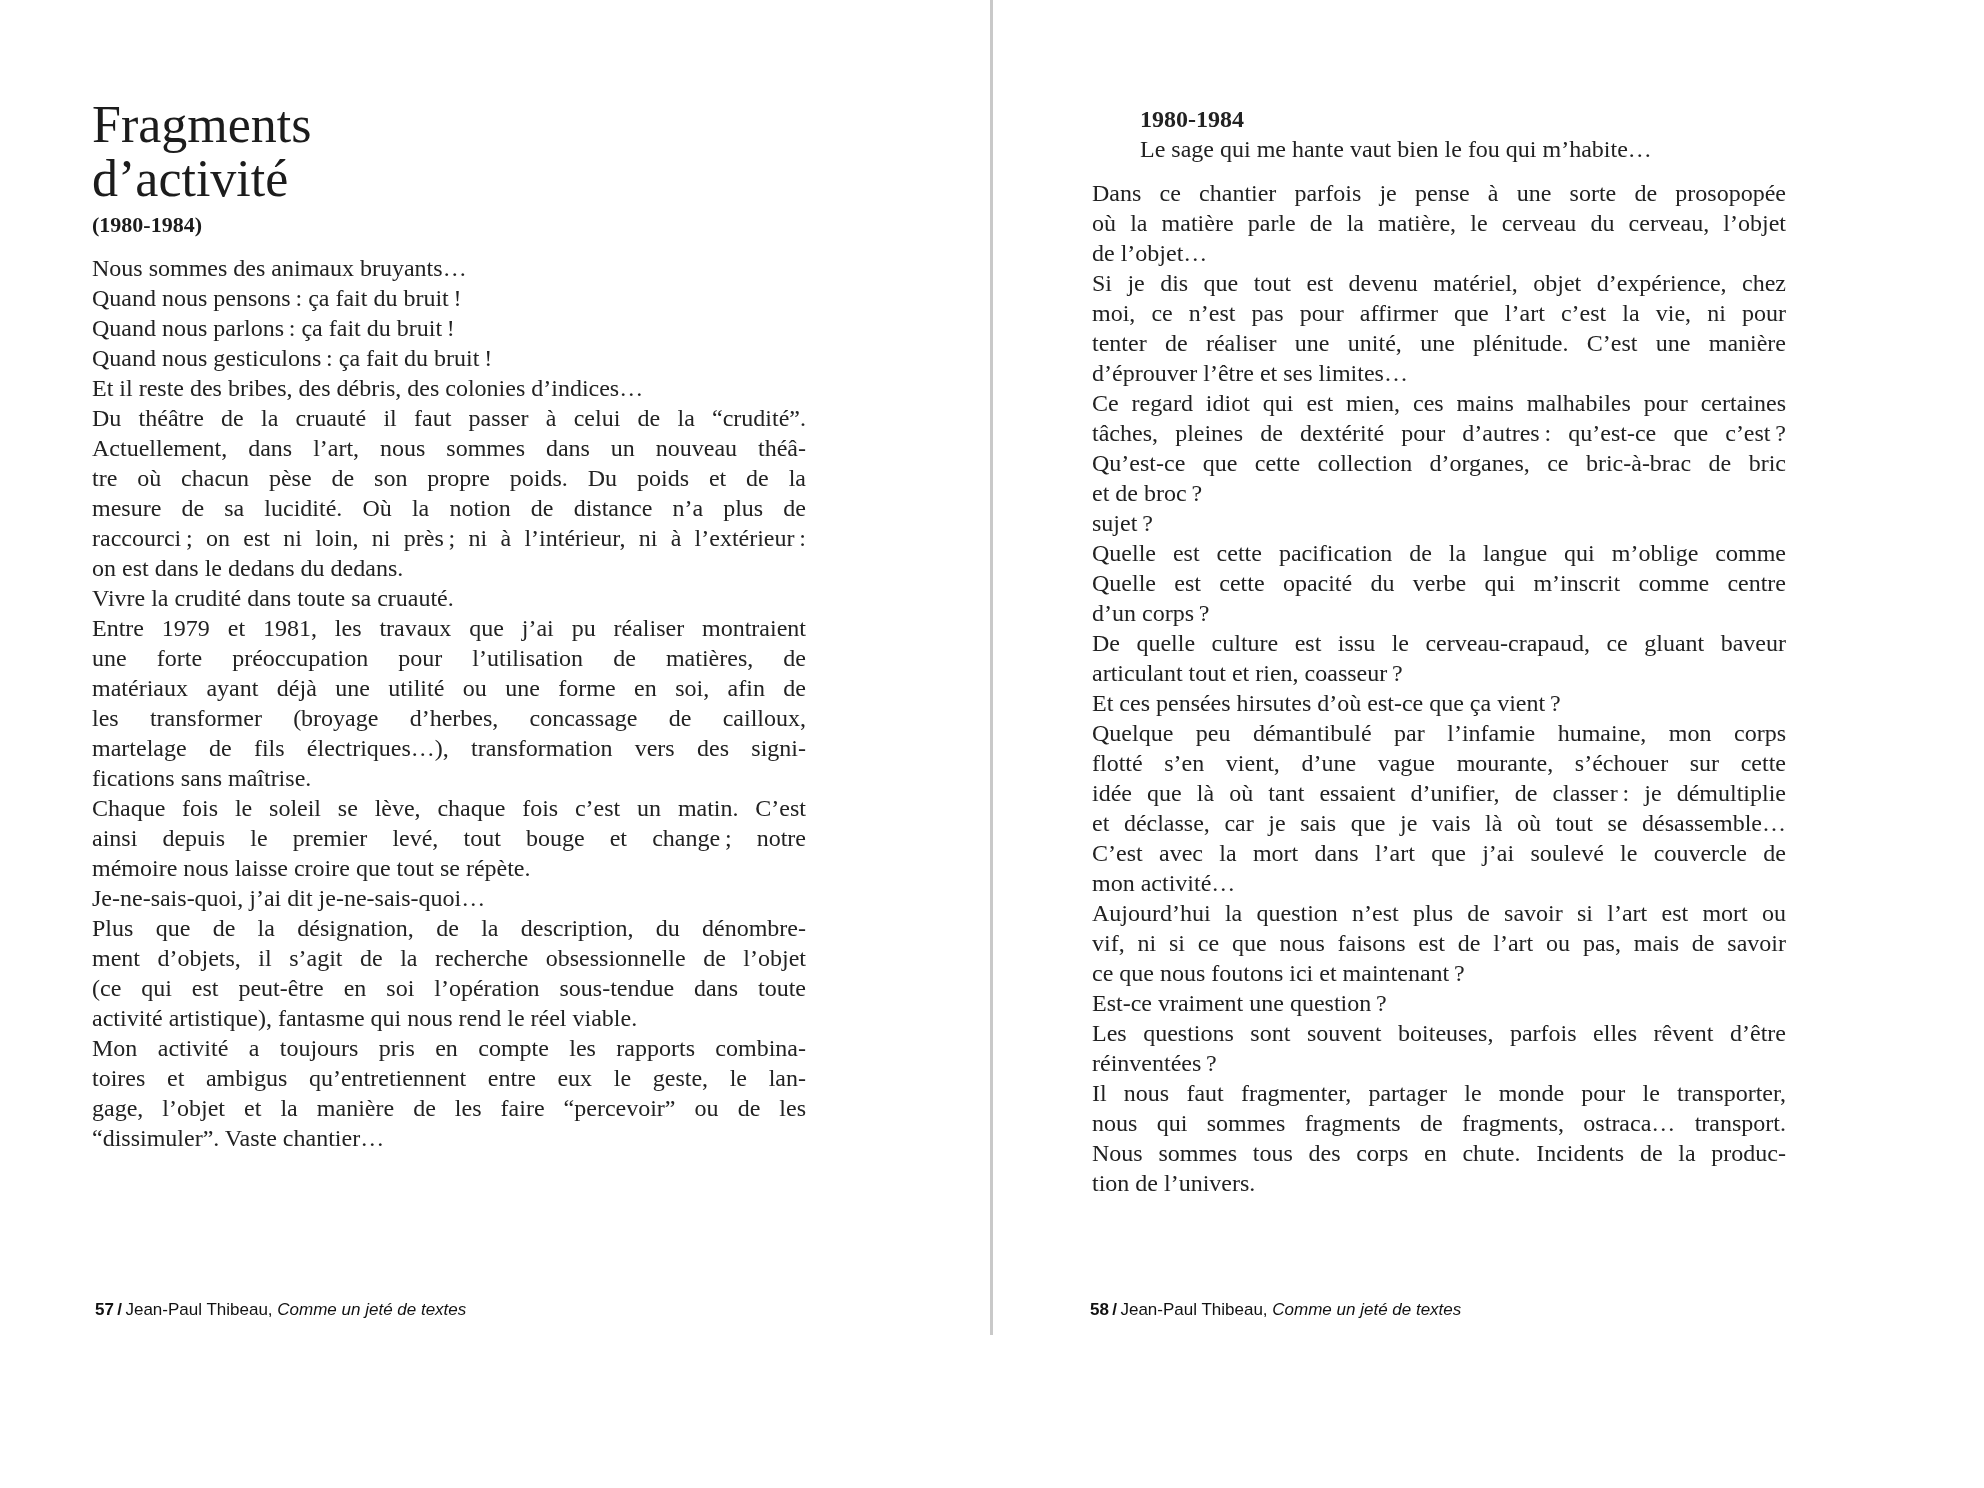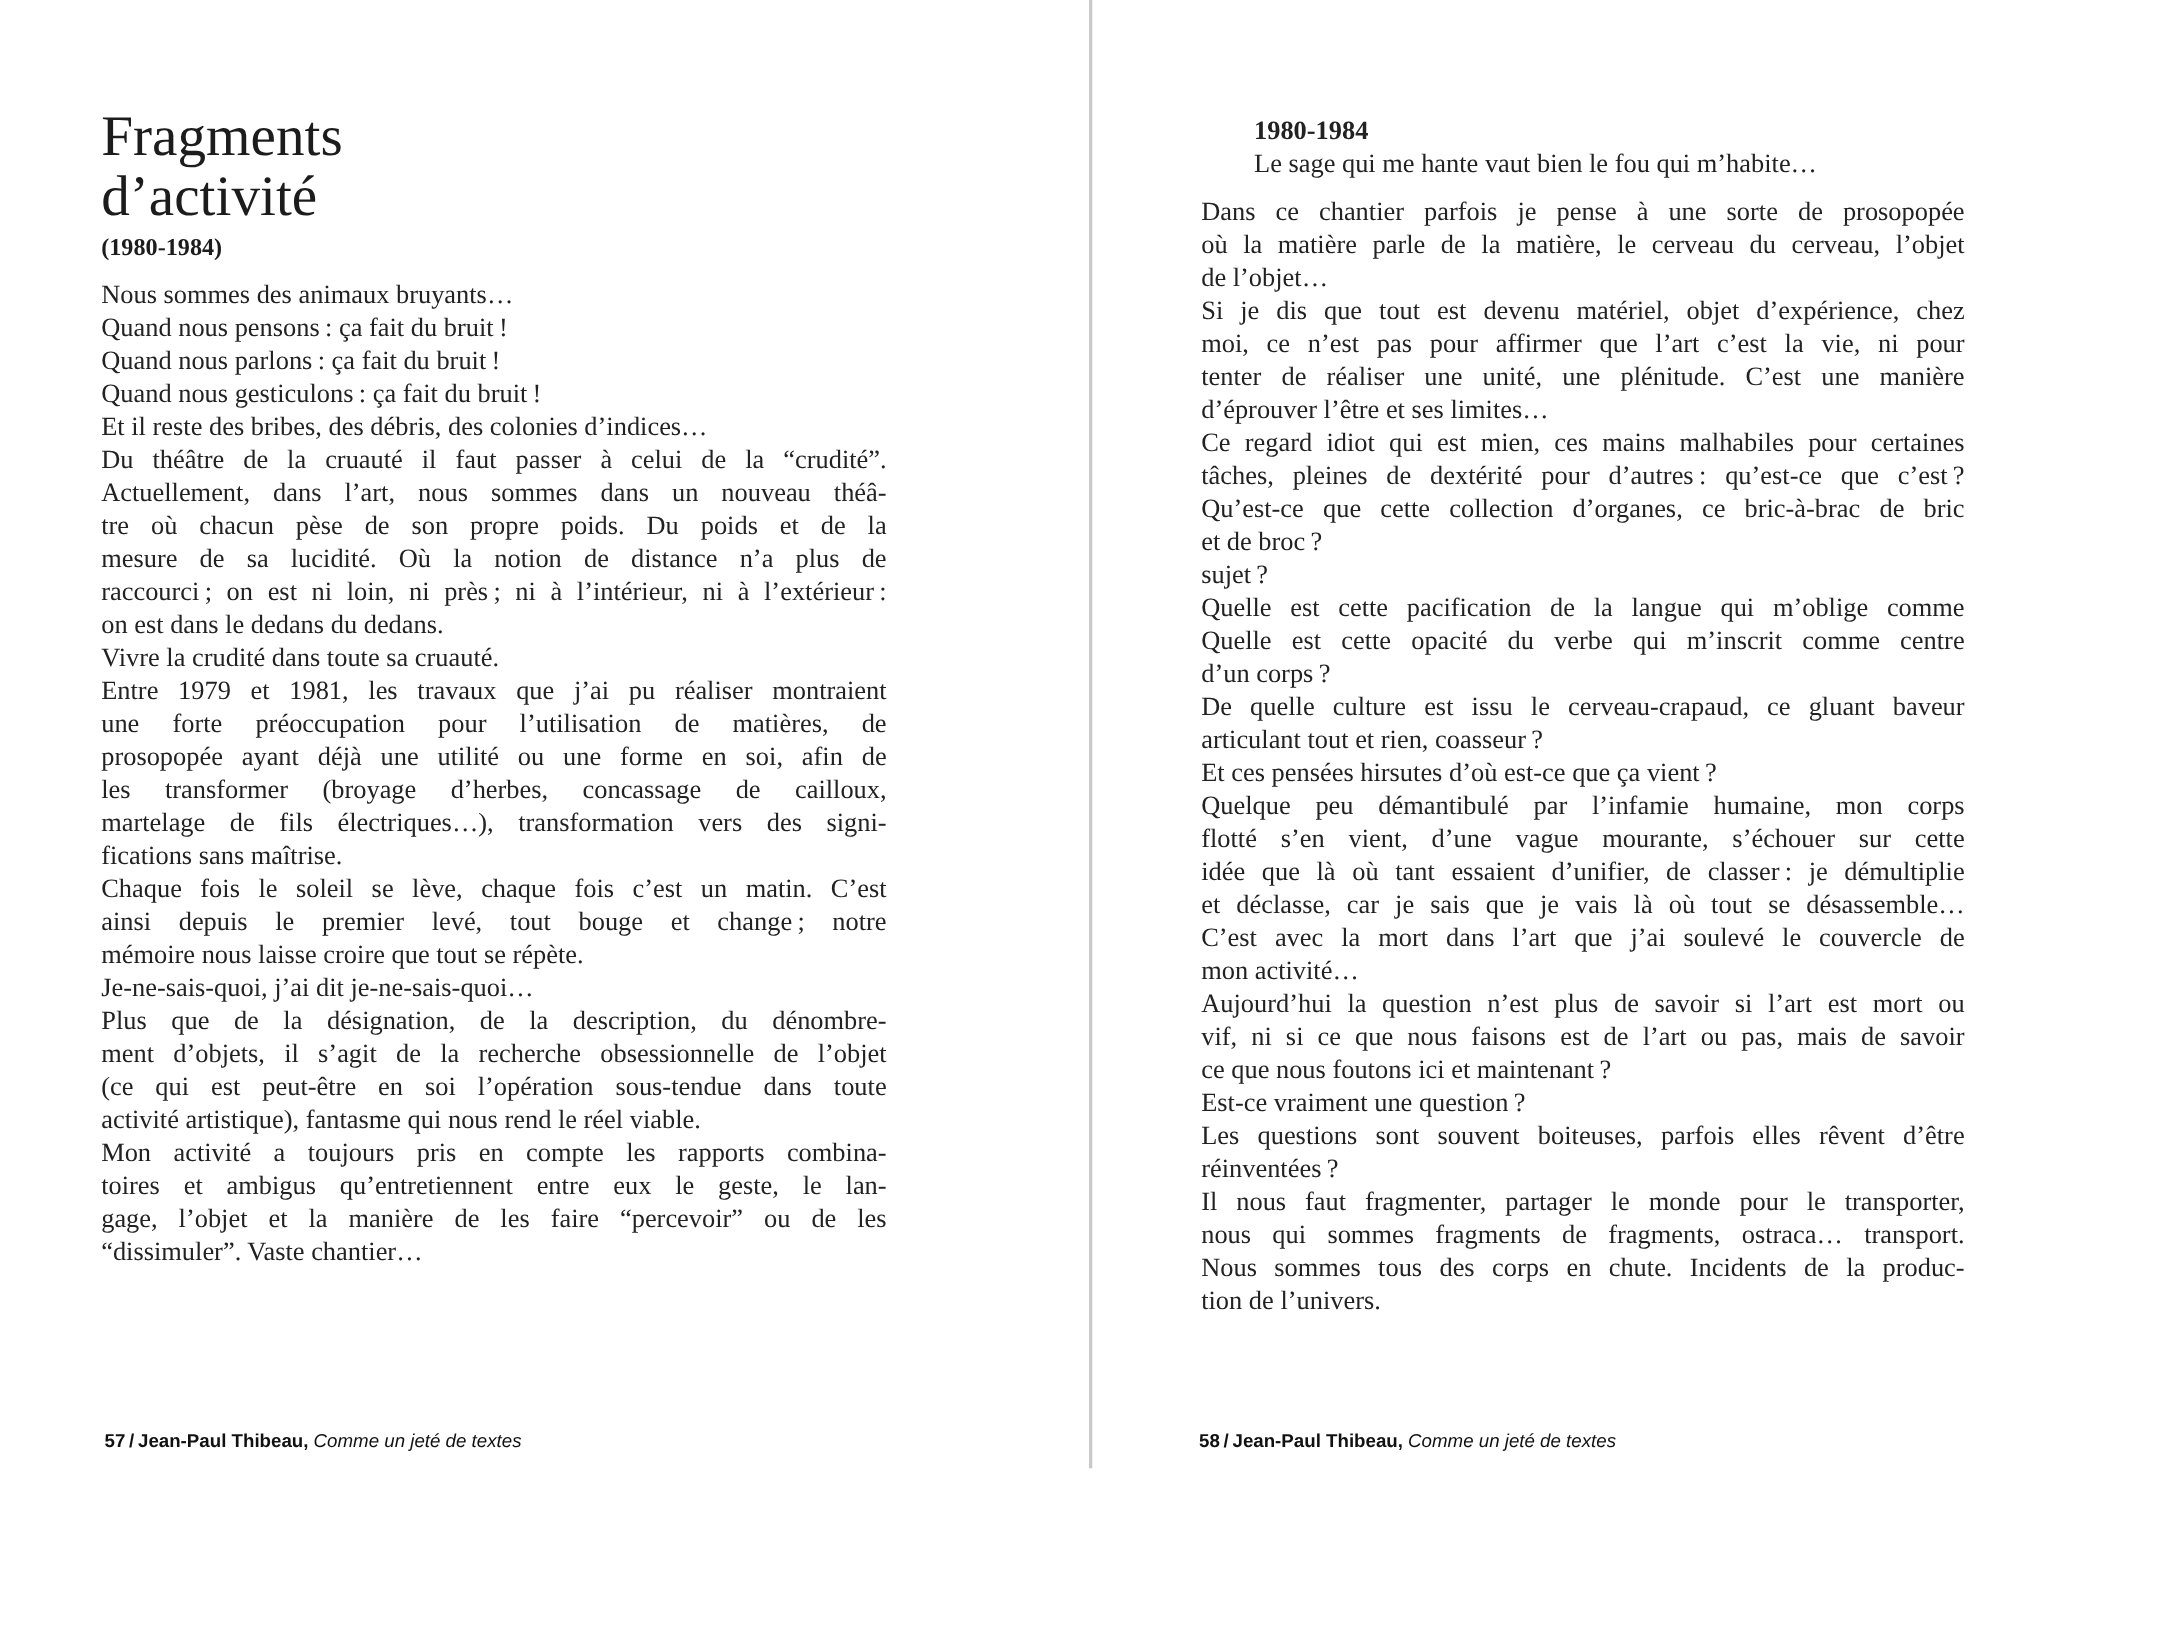--- a/index.html
+++ b/index.html
@@ -25,21 +25,21 @@
 
   .footer {
     position:absolute; top:1300px;
     font-family:"Liberation Sans", sans-serif;
     font-size:17px; line-height:20px; color:#111;
   }
   #left-footer  { left:95px; }
   #right-footer { left:1090px; }
   .footer .num  { font-weight:700;margin-top:47px; }
   .footer .sep  { font-weight:700; }
-  .footer .auth { font-weight:700; }
+  .footer .auth { font-weight:400; }
   .footer .work { font-style:italic; font-weight:400;text-align:center; }
 </style>
 </head>
 <body>
 
 <div class="spread">
 
   <div>
     <div class="title">
       <div>Fragments</div>
@@ -54,21 +54,21 @@
         <div class="tline">Et il reste des bribes, des débris, des colonies d’indices…</div>
         <div class="tline just">Du théâtre de la cruauté il faut passer à celui de la “crudité”.</div>
         <div class="tline just">Actuellement, dans l’art, nous sommes dans un nouveau théâ-</div>
         <div class="tline just">tre où chacun pèse de son propre poids. Du poids et de la</div>
         <div class="tline just">mesure de sa lucidité. Où la notion de distance n’a plus de</div>
         <div class="tline just">raccourci ; on est ni loin, ni près ; ni à l’intérieur, ni à l’extérieur :</div>
         <div class="tline">on est dans le dedans du dedans.</div>
         <div class="tline">Vivre la crudité dans toute sa cruauté.</div>
         <div class="tline just">Entre 1979 et 1981, les travaux que j’ai pu réaliser montraient</div>
         <div class="tline just">une forte préoccupation pour l’utilisation de matières, de</div>
-        <div class="tline just">prosopopée ayant déjà une utilité ou une forme en soi, afin de</div>
+        <div class="tline just">matériaux ayant déjà une utilité ou une forme en soi, afin de</div>
         <div class="tline just">les transformer (broyage d’herbes, concassage de cailloux,</div>
         <div class="tline just">martelage de fils électriques…), transformation vers des signi-</div>
         <div class="tline">fications sans maîtrise.</div>
         <div class="tline just">Chaque fois le soleil se lève, chaque fois c’est un matin. C’est</div>
         <div class="tline just">ainsi depuis le premier levé, tout bouge et change ; notre</div>
         <div class="tline">mémoire nous laisse croire que tout se répète.</div>
         <div class="tline">Je-ne-sais-quoi, j’ai dit je-ne-sais-quoi…</div>
         <div class="tline just">Plus que de la désignation, de la description, du dénombre-</div>
         <div class="tline just">ment d’objets, il s’agit de la recherche obsessionnelle de l’objet</div>
         <div class="tline just">(ce qui est peut-être en soi l’opération sous-tendue dans toute</div>

